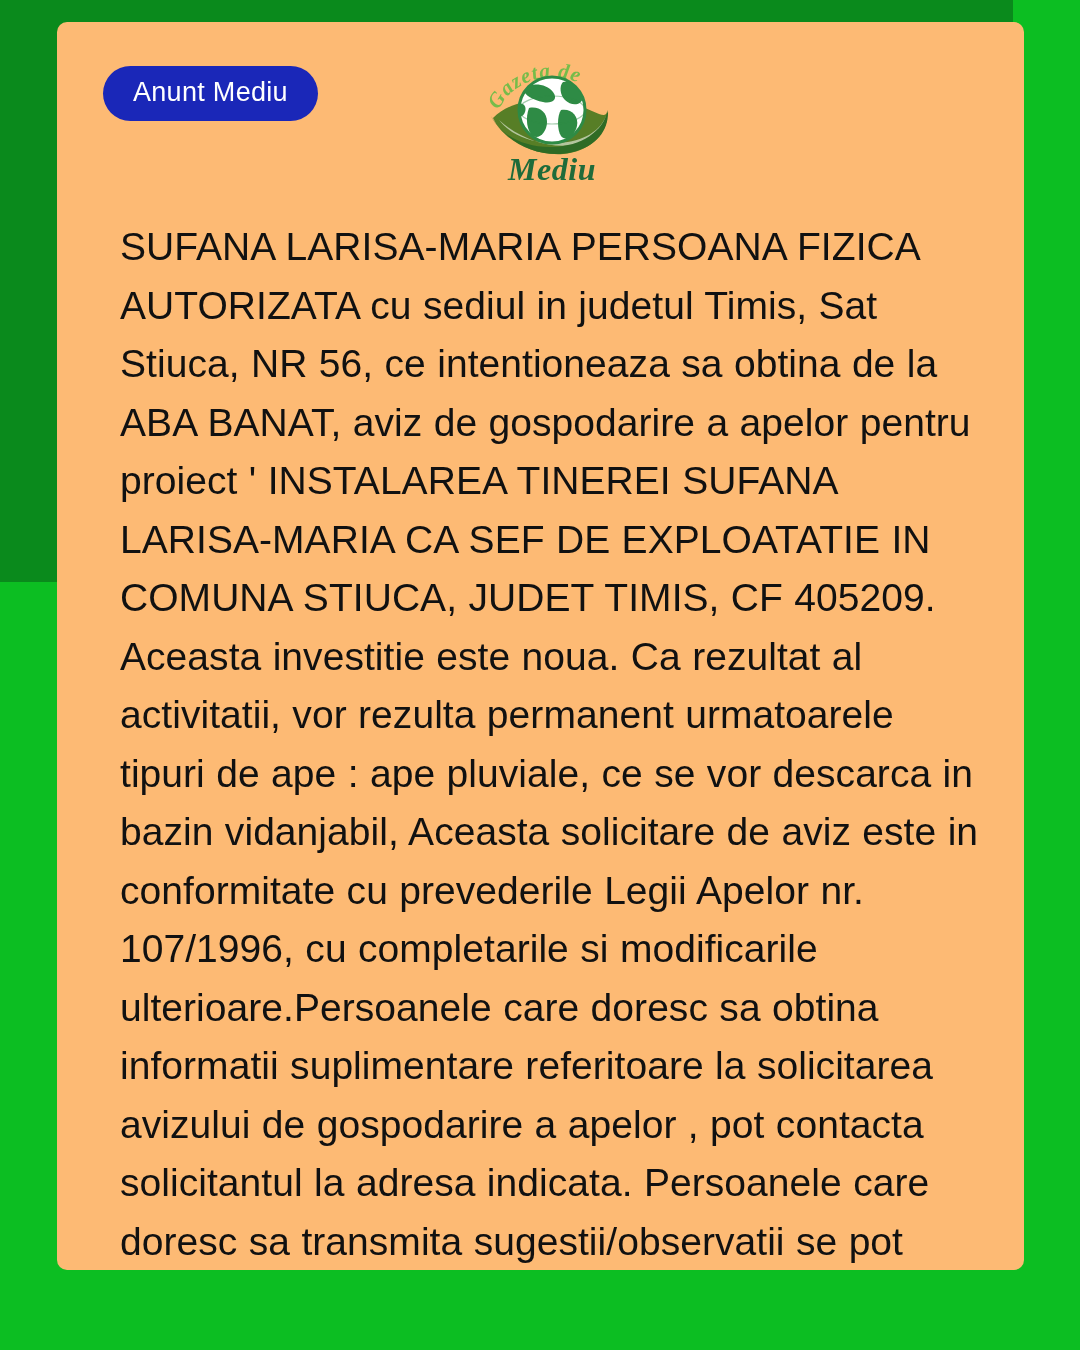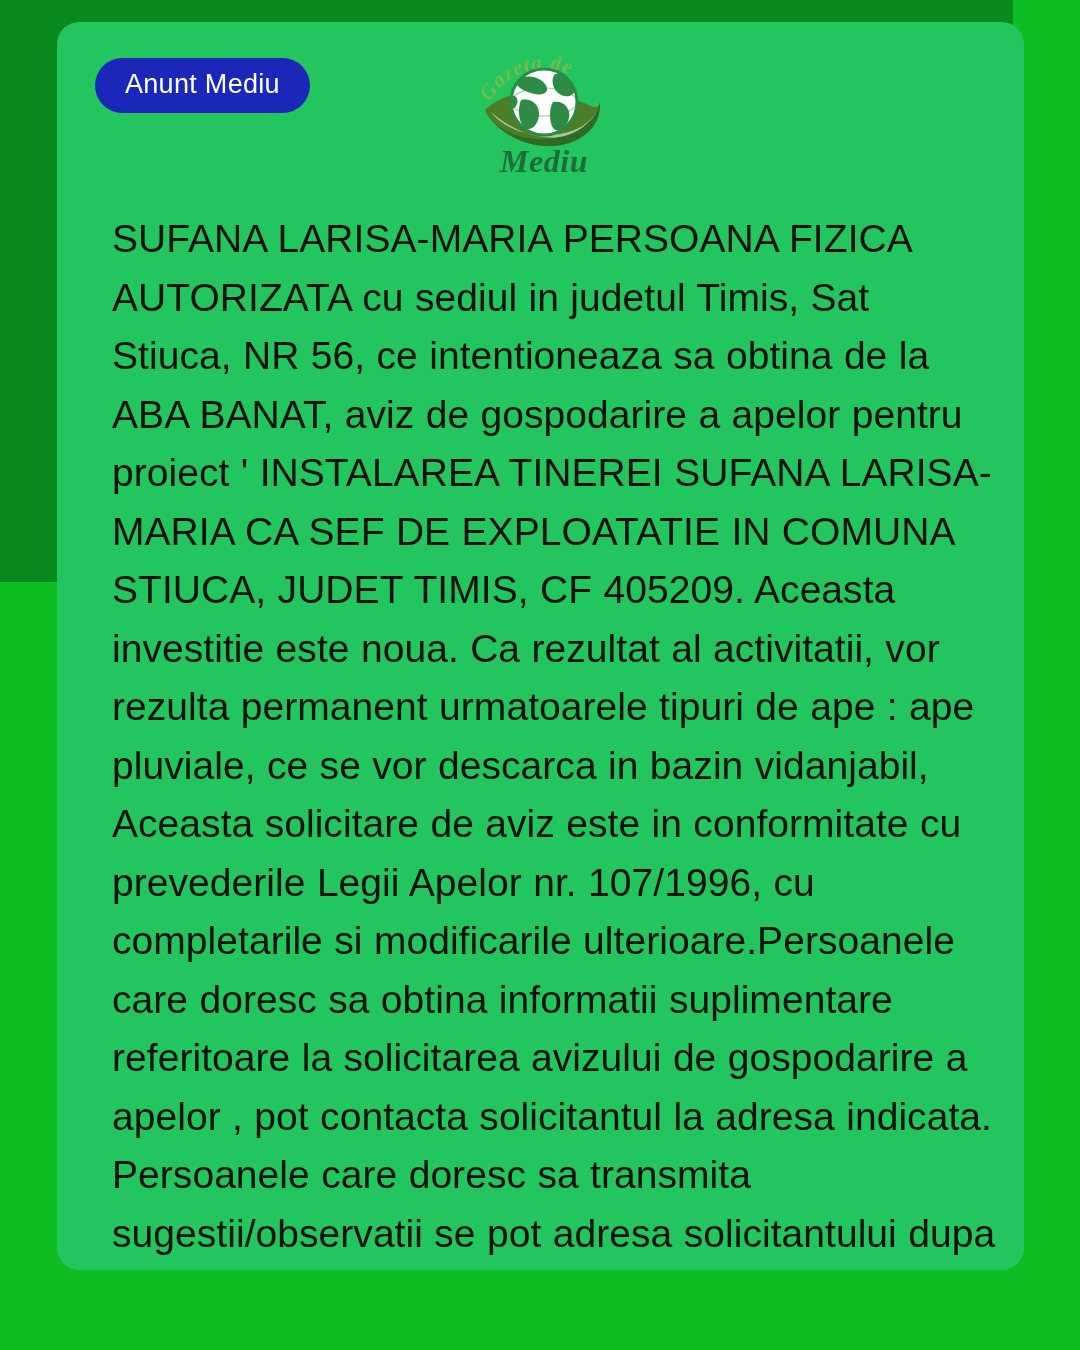--- a/index.html
+++ b/index.html
@@ -42,24 +42,24 @@
     background: #0A8A1C;
   }
 
   
   .card {
     position: absolute;
     left: 57px;
     top: 22px;
     width: 967px;
     height: 1248px;
-    background: #22c55e;
-    border-radius: 22px;
+    background: #fdba74;
+    border-radius: 10px;
     box-sizing: border-box;
-    padding: 0;
+    padding: 8px;
     overflow: hidden;
   }
 
   
   .header {
     position: relative;
     height: 160px;
   }
   .badge {
     position: absolute;

